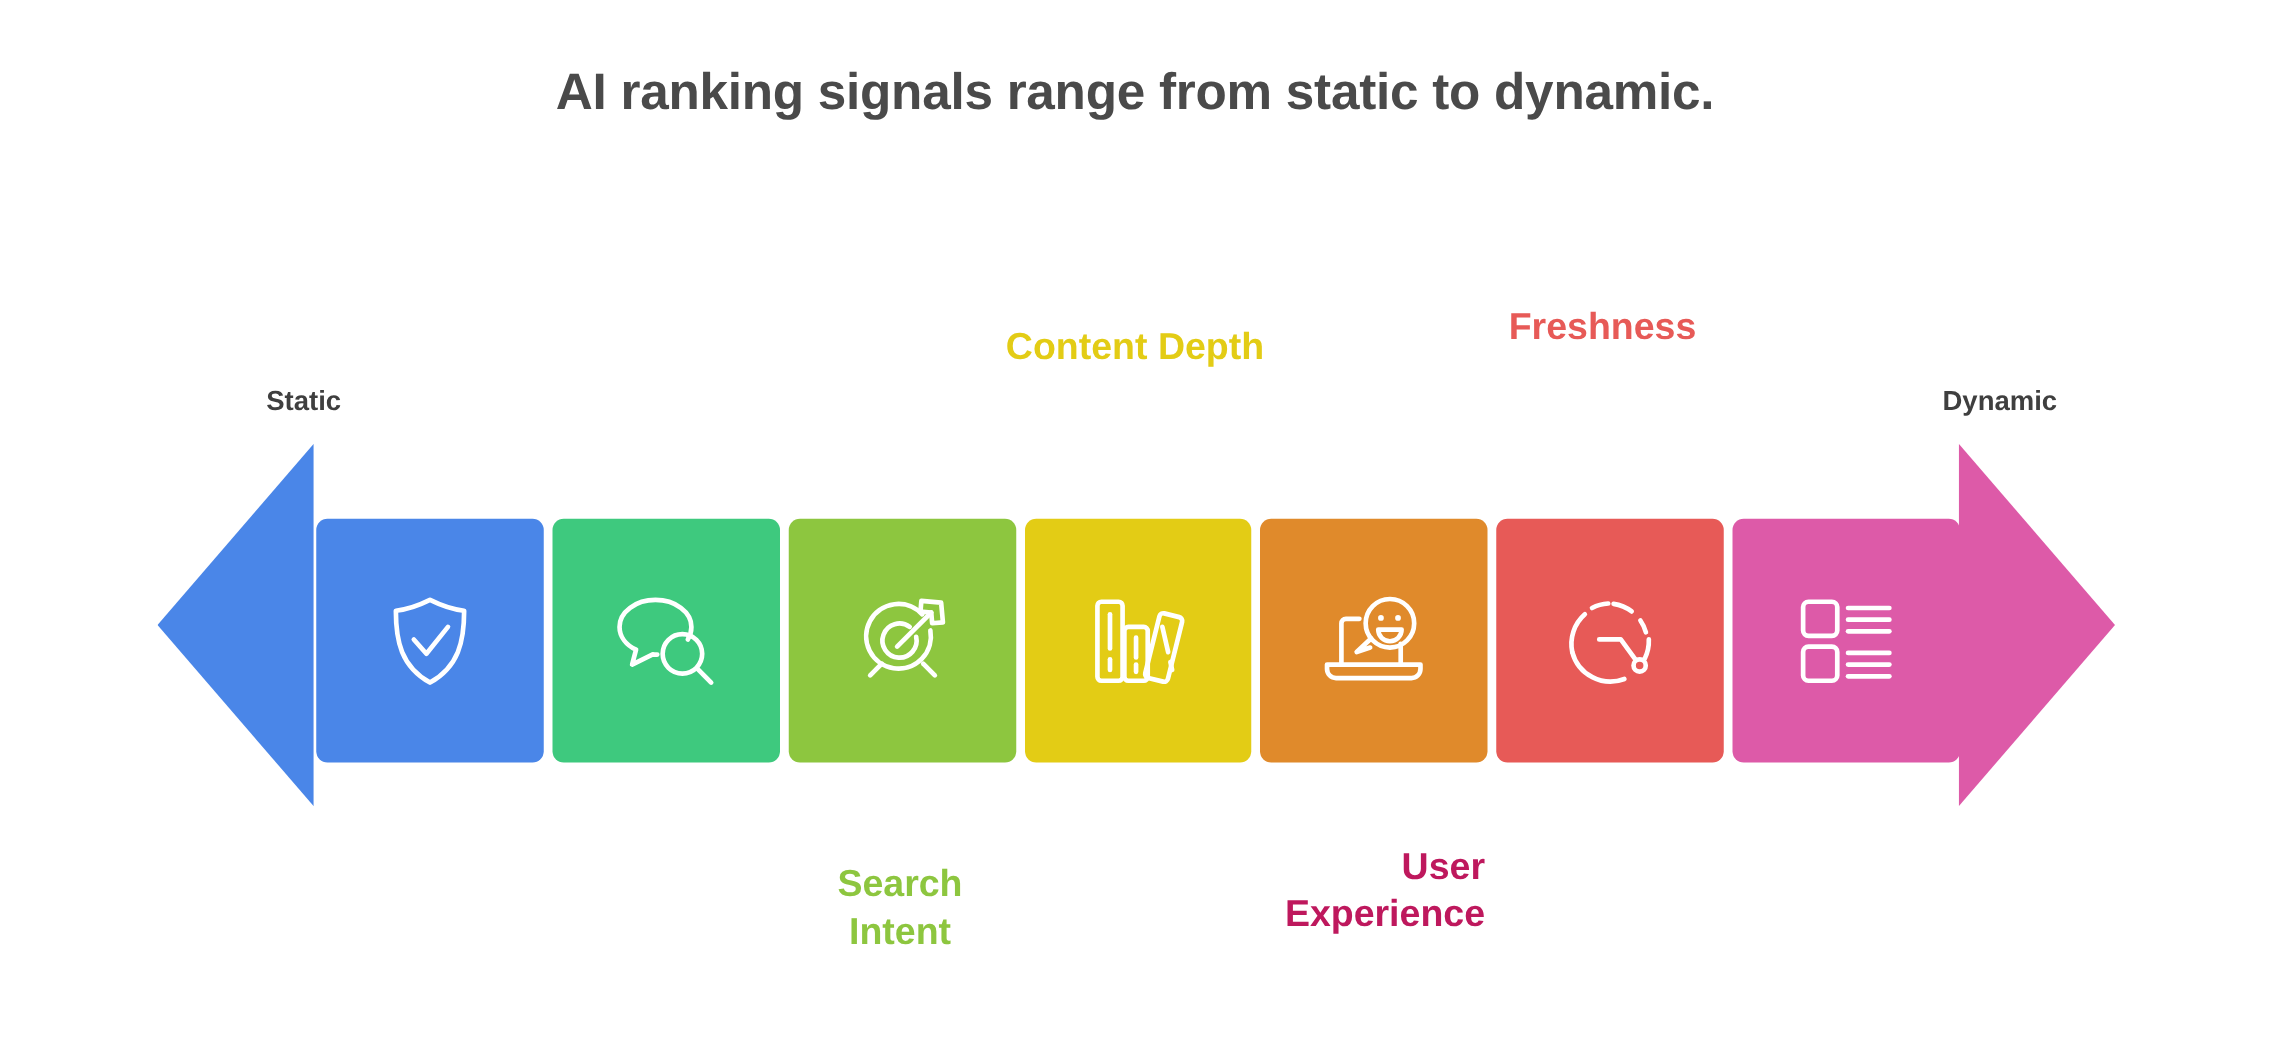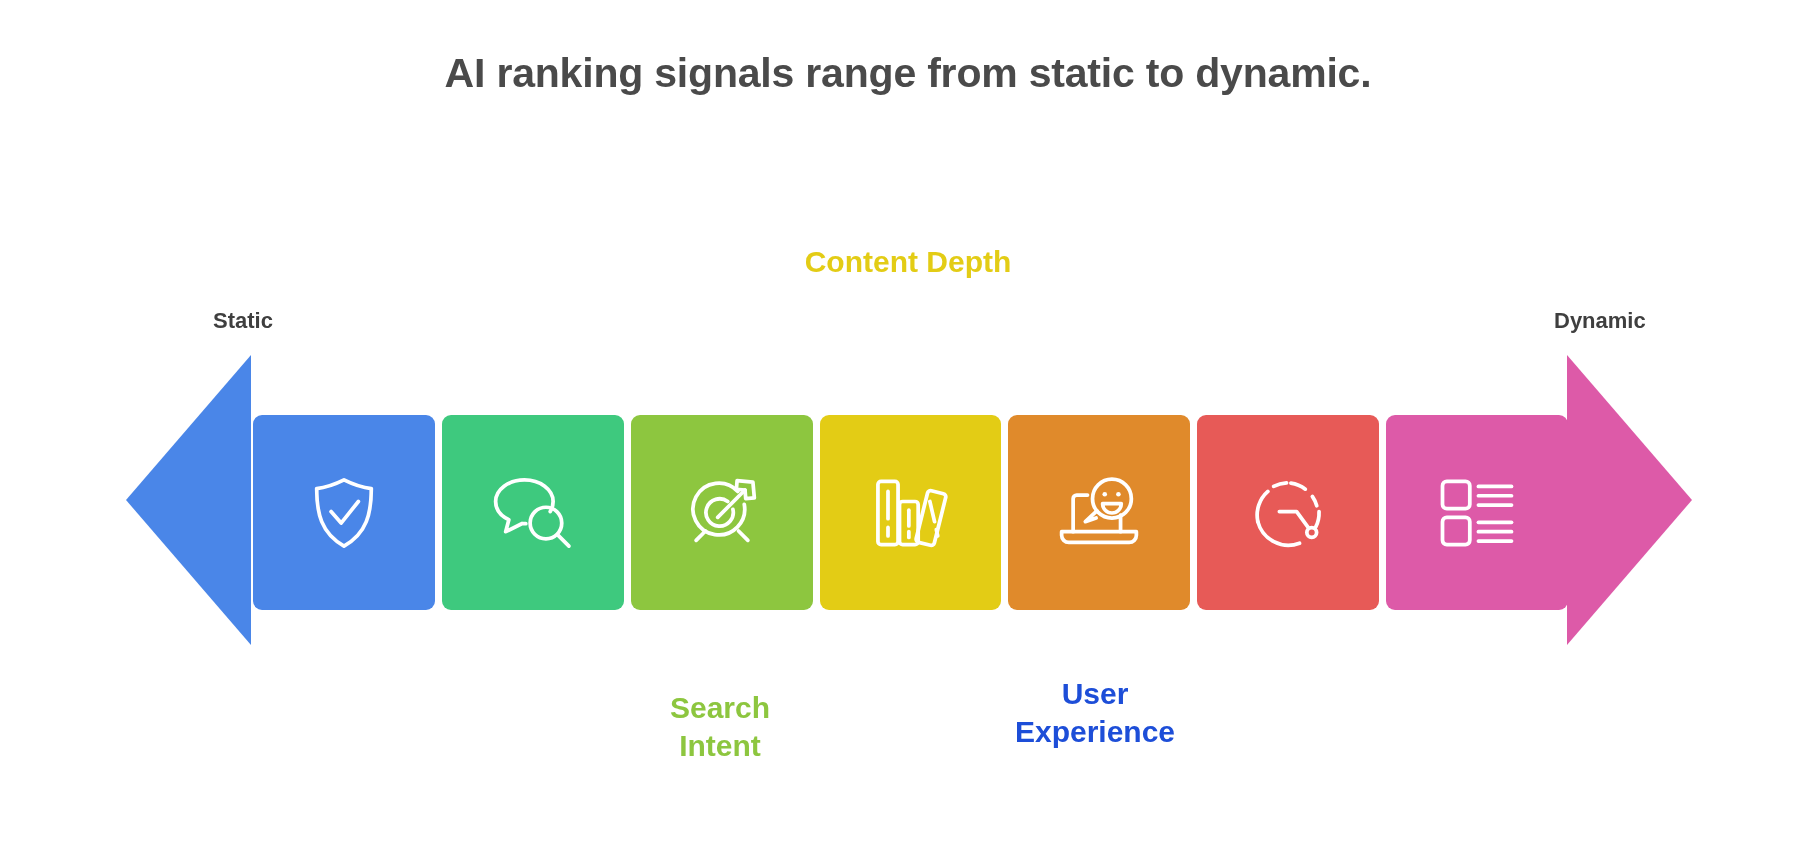--- a/index.html
+++ b/index.html
@@ -93,21 +93,21 @@
     text-align: center;
     font-size: 30px;
     font-weight: bold;
     line-height: 1.28;
     white-space: pre-line;
   }
 
   .lbl-eeat        { left: 253px;  top: 675px;  width: 186px; }
   .lbl-semantic    { left: 440px;  top: 215px;  width: 186px; }
   .lbl-searchint   { left: 627px;  top: 689px;  width: 186px; }
-  .lbl-contdepth   { left: 783px;  top: 243px;  width: 250px; }
+  .lbl-contdepth   { left: 783px;  top: 259px;  width: 250px; }
   .lbl-ux          { left: 1002px; top: 675px;  width: 186px; }
   .lbl-freshness   { left: 1189px; top: 243px;  width: 186px; }
   .lbl-multiformat { left: 1315px; top: 675px;  width: 280px; }
 </style>
 </head>
 <body style="background: rgb(255, 255, 255);">
 
 <div id="stage">
 
   <div class="title" style="color: rgb(74, 74, 74);">AI ranking signals range from static to dynamic.</div>
@@ -201,16 +201,17 @@
         <line x1="33" y1="38.5" x2="56" y2="38.5"></line>
         <line x1="33" y1="45" x2="56" y2="45"></line>
         <line x1="33" y1="51.5" x2="56" y2="51.5"></line>
       </svg>
     </div>
 
   </div>
 
   <div class="cat-label lbl-searchint" id="lab-2" style="color: rgb(141, 198, 63);">Search Intent</div>
   <div class="cat-label lbl-contdepth" id="lab-3" style="color: rgb(227, 204, 21);">Content Depth</div>
-  <div class="cat-label lbl-ux" id="lab-4" style="color: #1d4ed8;">User
+  <div class="cat-label lbl-ux" id="lab-4" style="color: #be185d; text-align: right;">User
 Experience</div>
+  <div class="cat-label lbl-freshness" id="lab-5" style="color: rgb(231, 90, 87);">Freshness</div>
 
 </div>
 
 </body></html>

